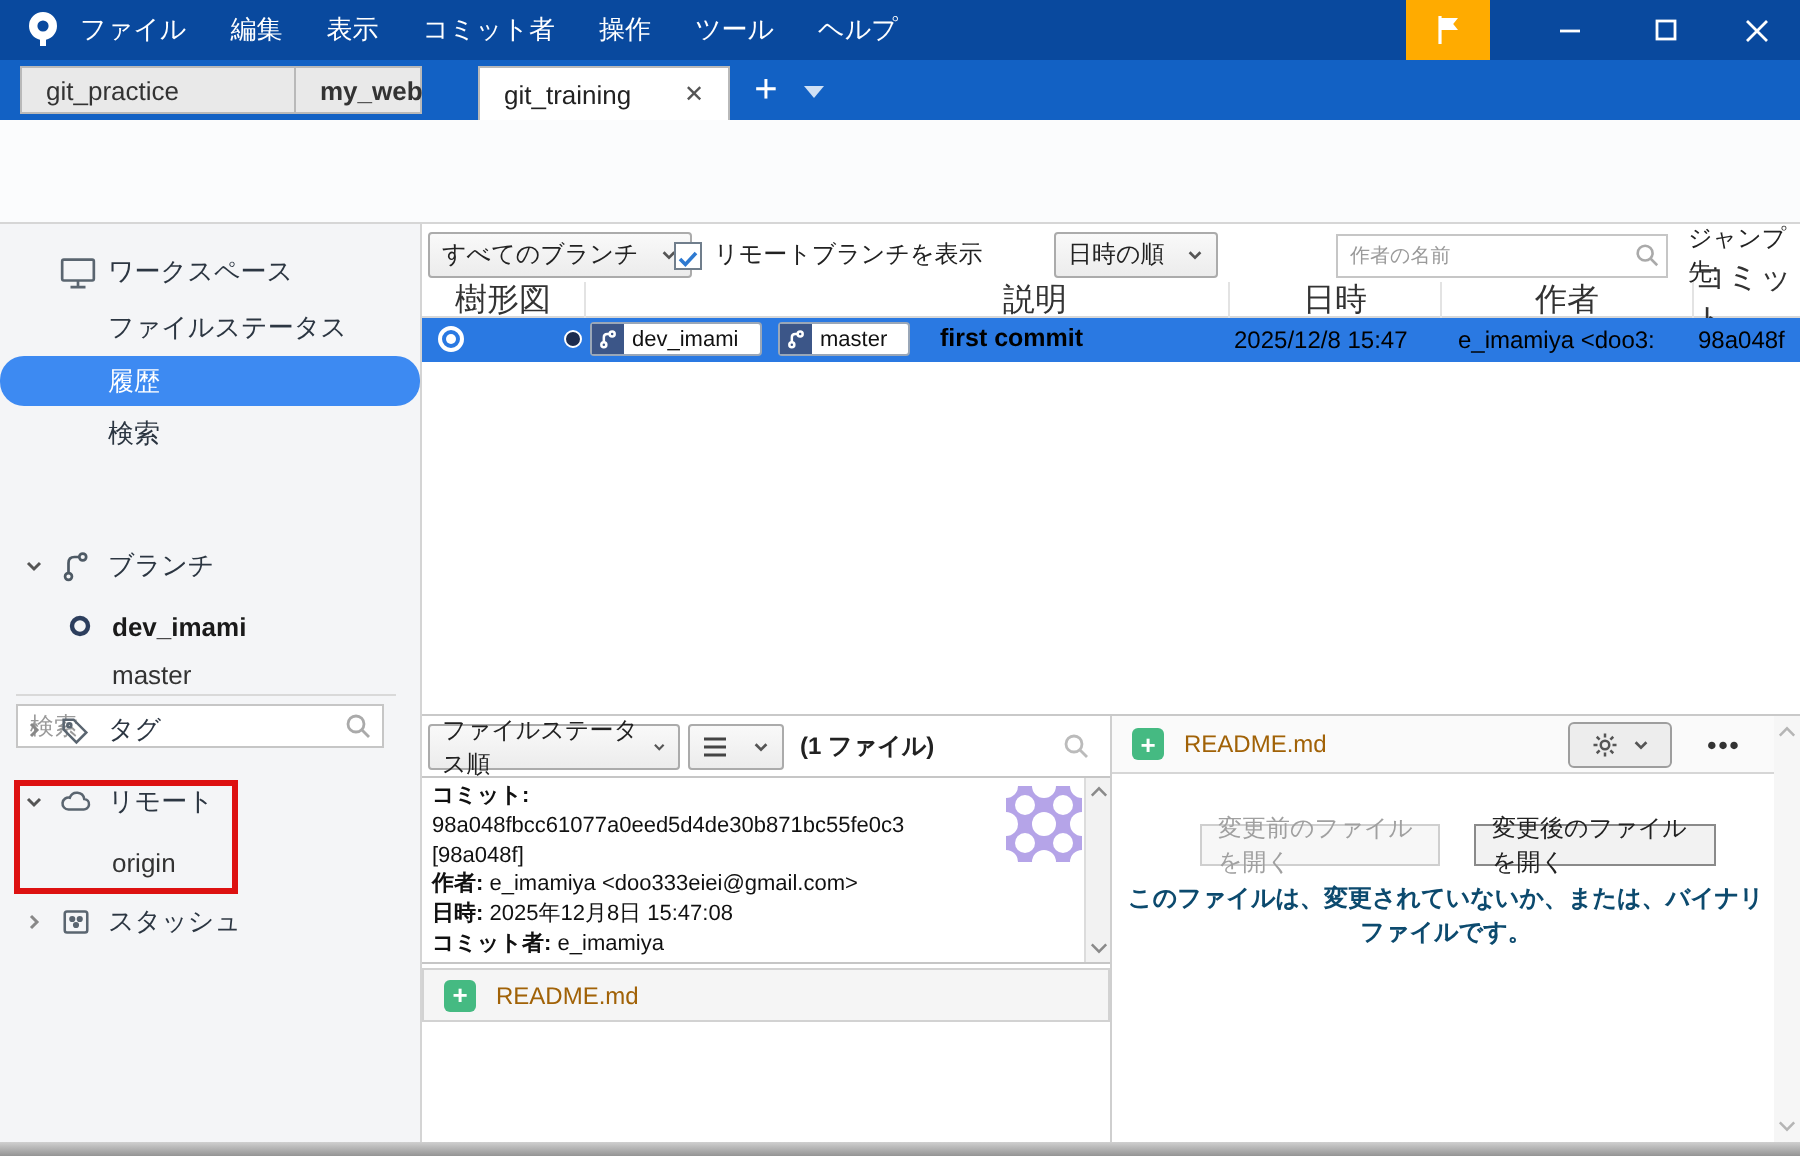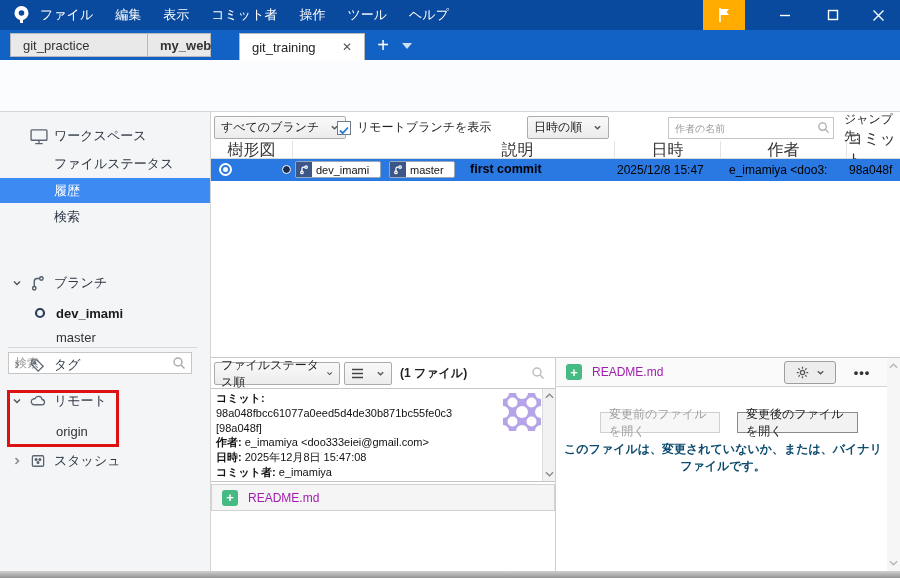--- a/index.html
+++ b/index.html
@@ -98,21 +98,21 @@
   .info-text { position:absolute; left:5px; top:2px; width:288px; font-size:11px; line-height:14.8px; color:#111; }
   .info-text b { font-weight:700; }
   .avatar { position:absolute; left:292px; top:4px; width:38px; height:38px; }
   .scrollbar { position:absolute; right:0; top:0; width:13px; height:100%; background:#f2f2f2; border-left:1px solid #dcdcdc; }
   .sb-arrow { position:absolute; left:1px; width:11px; height:12px; display:flex; align-items:center; justify-content:center; }
   .file-row { position:absolute; left:0; top:126px; width:344px; height:27px; background:#f5f5f5;
               border:1px solid #d2d2d2; display:flex; align-items:center; }
   .add-badge { width:16px; height:16px; background:#45ba82; border-radius:3px; color:#fff; font-size:13px;
                font-weight:700; display:flex; align-items:center; justify-content:center; line-height:1; }
   .file-row .add-badge { margin-left:10px; }
-  .file-name { margin-left:10px; font-size:12px; color:#a21caf; }
+  .file-name { margin-left:10px; font-size:12px; color:#a16207; }
 
   .v-div2 { position:absolute; left:555px; top:358px; width:1px; height:213px; background:#cfcfcf; }
 
   
   .diff-panel { position:absolute; left:556px; top:358px; width:344px; height:213px; background:#fff; }
   .diff-header { position:absolute; left:0; top:0; width:344px; height:29px; background:#fafafa;
                  border-bottom:1px solid #d6d6d6; display:flex; align-items:center; }
   .diff-header .add-badge { margin-left:10px; }
   .gear-btn { position:absolute; left:228px; top:3px; width:52px; height:23px; background:#ededed;
               border:1px solid #9e9e9e; border-radius:3px; display:flex; align-items:center;
@@ -310,21 +310,21 @@
     <div class="sb-row" style="top:12px;">
       <svg class="sb-ico" width="20" height="19" viewBox="0 0 24 22" fill="none" stroke="#5a6570" stroke-width="1.6">
           <rect x="2.5" y="3" width="19" height="12.5" rx="1"></rect>
           <path d="M12 15.5V19M7.5 19.5h9"></path>
         </svg>
       <span class="txt">ワークスペース</span>
     </div>
     <div class="sb-row" style="top:40px;">
       <span class="txt">ファイルステータス</span>
     </div>
-    <div class="sb-row sb-selected" style="top:66px; height:25px;">
+    <div class="sb-row sb-selected" style="top:66px; height:25px;border-radius:12px;">
       <span class="txt">履歴</span>
     </div>
     <div class="sb-row" style="top:93px;">
       <span class="txt">検索</span>
     </div>
     <div class="sb-divider"></div>
     <input class="sb-search" placeholder="検索" style="">
     <svg class="sb-search-mag" width="14" height="14" viewBox="0 0 14 14" fill="none" stroke="#aaa" stroke-width="1.4">
         <circle cx="6" cy="6" r="4"></circle>
         <path d="M9 9l3.5 3.5"></path>

